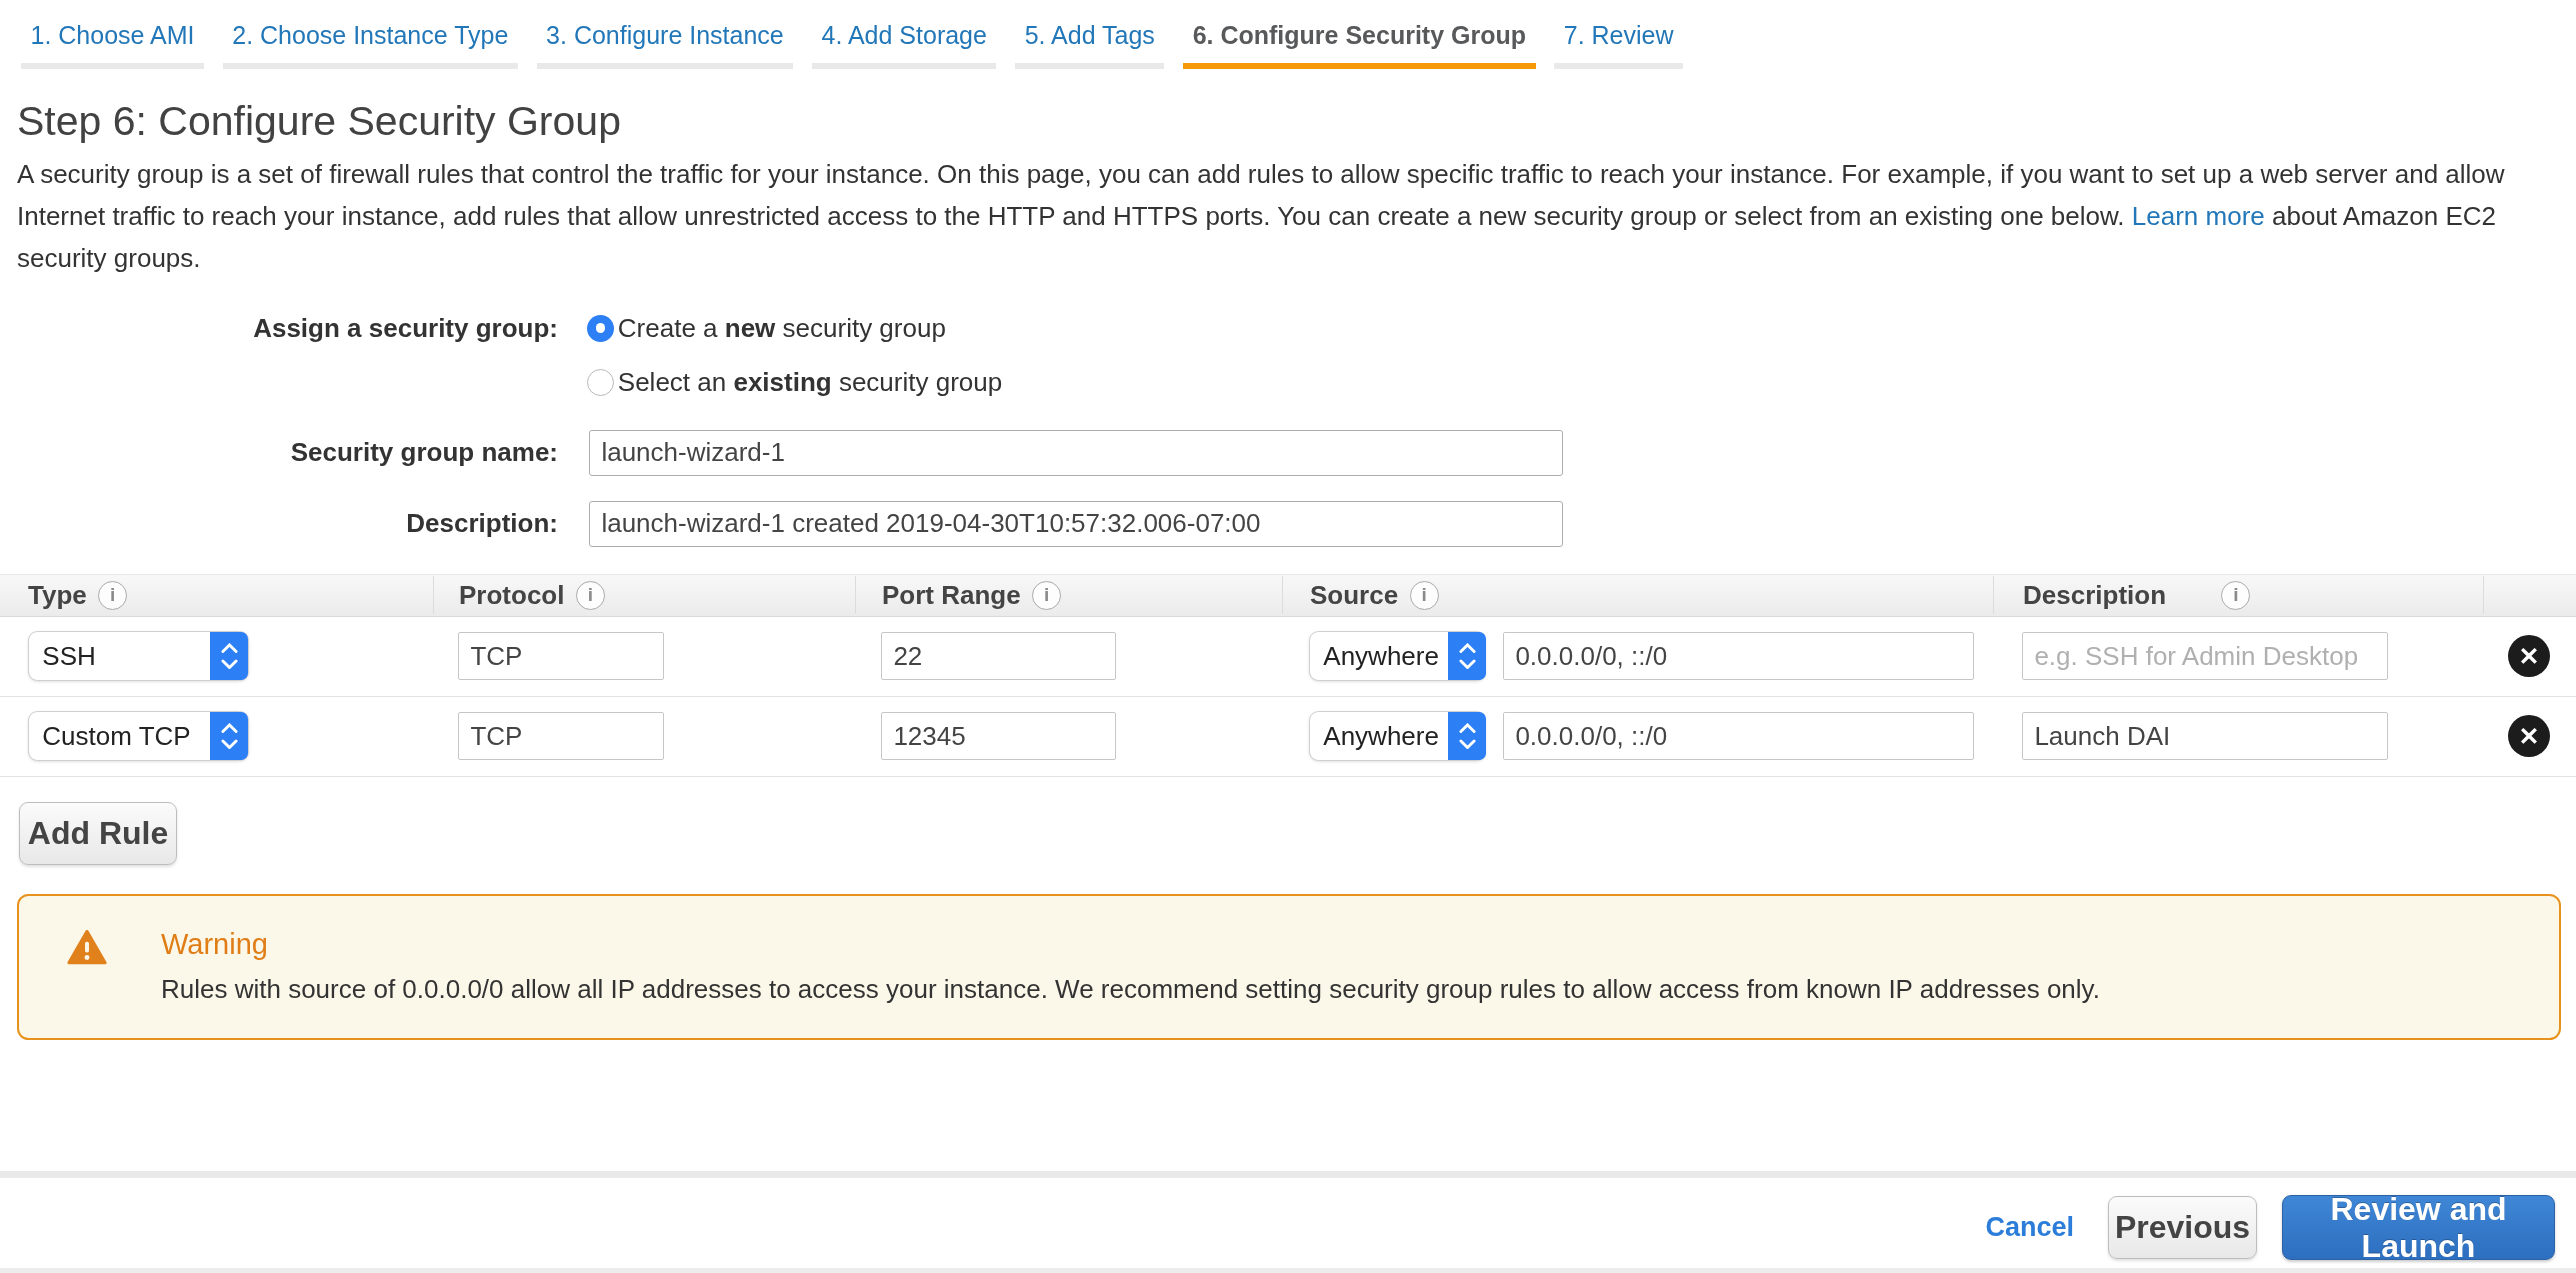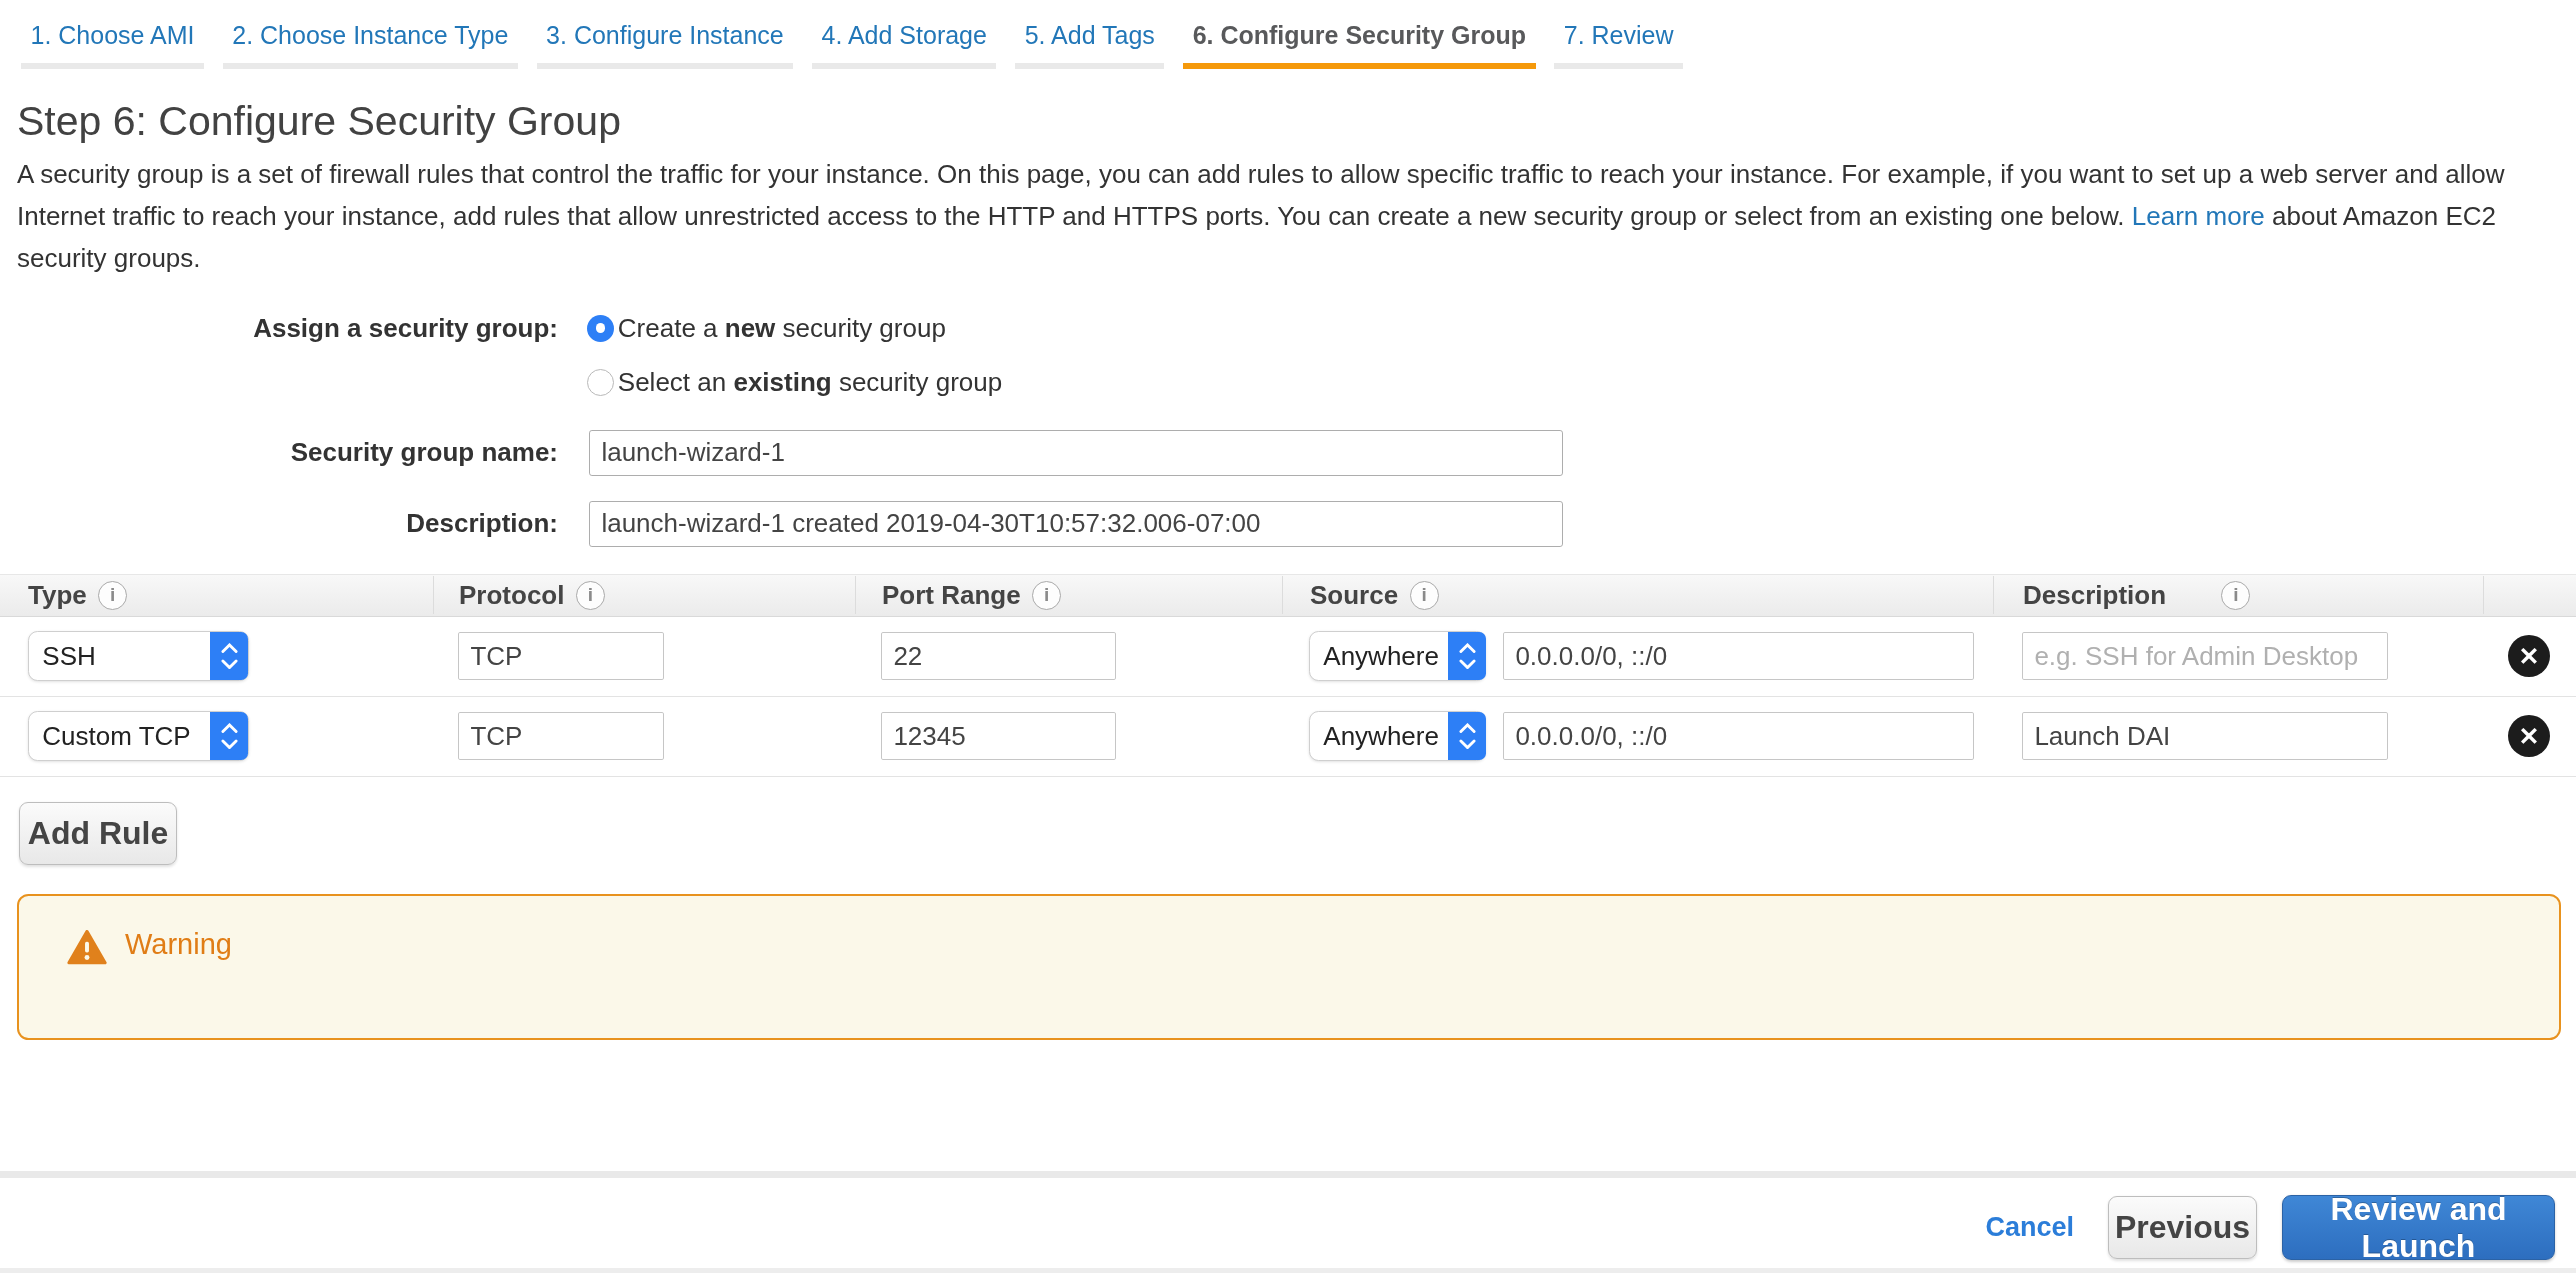--- a/index.html
+++ b/index.html
@@ -104,21 +104,21 @@
   }
   .add-rule-btn { margin:25px 0 0 19px; width:158px; height:63px; }
 
   
   .warning-box {
     margin:29px 17px 0 17px; width:2544px; height:146px;
     background:#fbf8e9; border:2.9px solid #e8921e; border-radius:11.4px;
     display:flex; align-items:flex-start; padding:32px 29px 0 48px;
   }
   .warn-icon { width:40px; height:36px; flex:none; margin-top:1.9px; }
-  .warn-body { margin-left:18px; }
+  .warn-body { margin-left:54px; }
   .warn-title { font-size:29px; color:#e07d16; margin-bottom:13.3px; }
   .warn-msg { font-size:26px; color:#333; }
 
   
   .footer-divider { position:absolute; left:0; top:1171px; width:2576px; height:7.6px; background:#e9e9e9; }
   .footer { position:absolute; left:0; top:1178px; width:2576px; height:90px; background:#fff; }
   .footer-inner { position:absolute; right:21px; top:17px; display:flex; align-items:center; }
   .cancel-link { font-size:27px; font-weight:bold; color:#2b7dd9; margin-right:34px; cursor:pointer; }
   .previous-btn { width:149px; height:63px; }
   .review-btn {
@@ -298,20 +298,21 @@
 
 
 <div class="warning-box">
   <svg class="warn-icon" viewBox="0 0 24 22">
     <path d="M12 1 L23 20 H1 Z" fill="#e0811c" stroke="#e0811c" stroke-width="2" stroke-linejoin="round"></path>
     <rect x="10.8" y="7.2" width="2.4" height="6.5" rx="1" fill="#fbf8e9"></rect>
     <circle cx="12" cy="16.8" r="1.5" fill="#fbf8e9"></circle>
   </svg>
   <div class="warn-body">
     <div class="warn-title">Warning</div>
+    <div class="warn-msg">Rules with source of 0.0.0.0/0 allow all IP addresses to access your instance. We recommend setting security group rules to allow access from known IP addresses only.</div>
   </div>
 </div>
 
 
 <div class="footer-divider"></div>
 <div class="footer">
   <div class="footer-inner">
     <a class="cancel-link">Cancel</a>
     <button class="btn btn-grey previous-btn">Previous</button>
     <button class="btn review-btn">Review and Launch</button>

